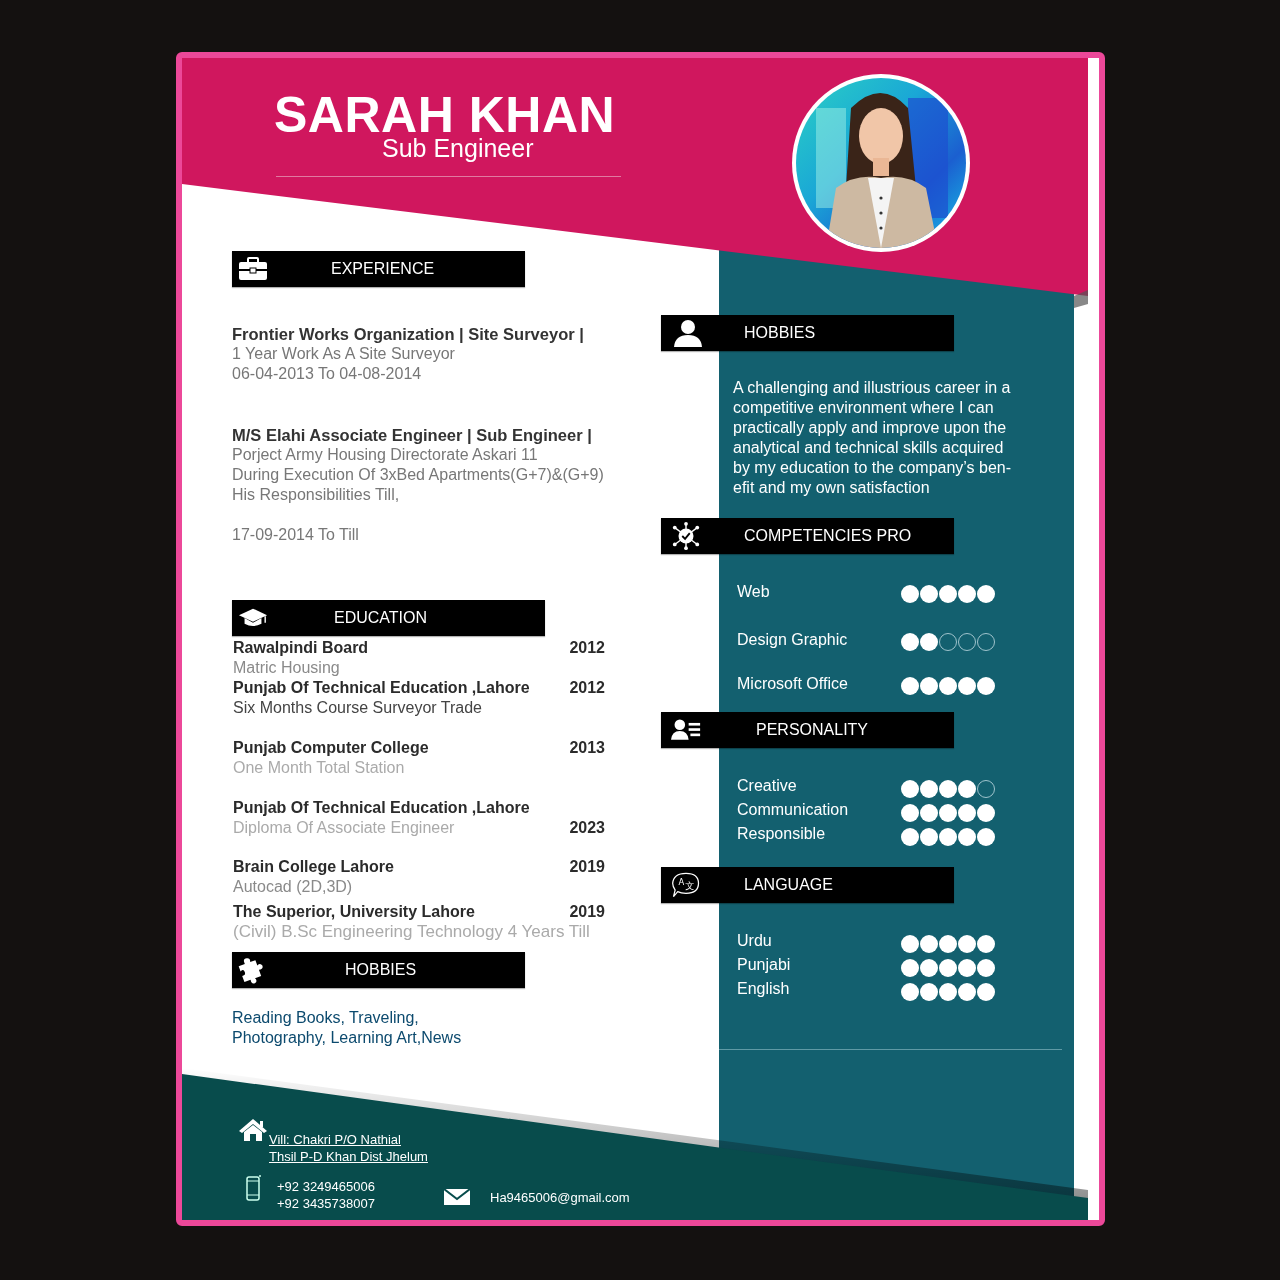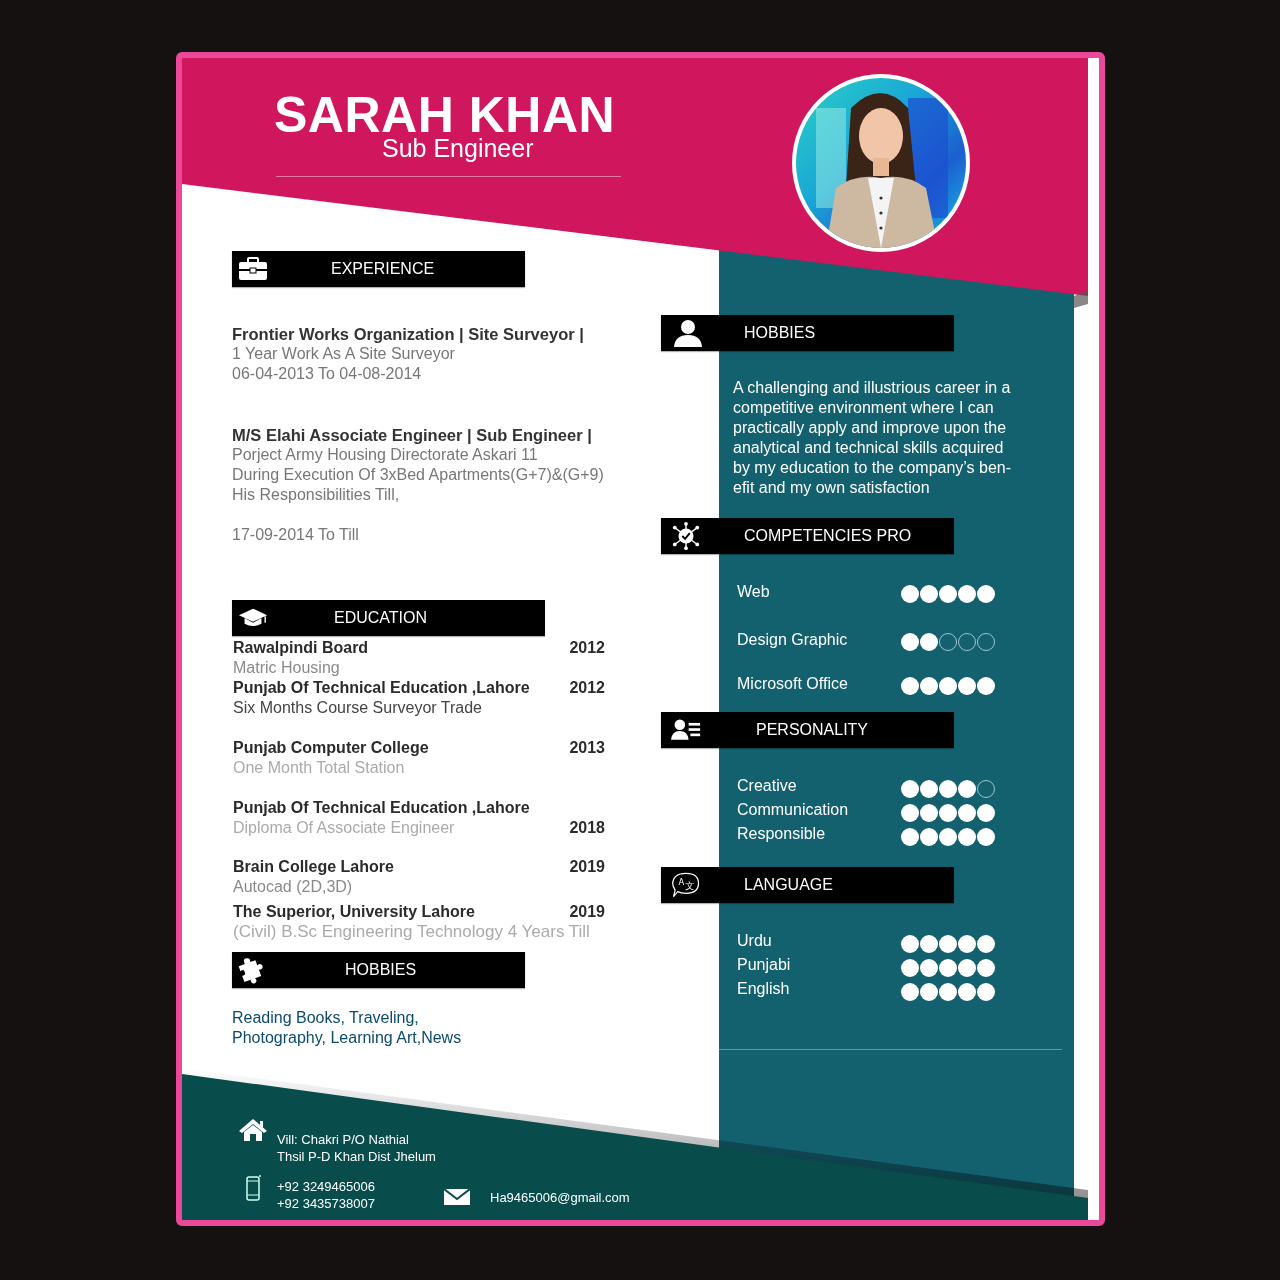--- a/index.html
+++ b/index.html
@@ -133,21 +133,21 @@
       <div class="yr">2012</div>
       <div class="sub dark">Six Months Course Surveyor Trade</div>
     </div>
     <div class="edu-row" style="top:680px;">
       <div class="inst">Punjab Computer College</div>
       <div class="yr">2013</div>
       <div class="sub light">One Month Total Station</div>
     </div>
     <div class="edu-row" style="top:740px;">
       <div class="inst">Punjab Of Technical Education ,Lahore</div>
-      <div class="yr" style="top:20px;">2018</div>
+      <div class="yr" style="top:20px;">2023</div>
       <div class="sub light">Diploma Of Associate Engineer</div>
     </div>
     <div class="edu-row" style="top:799px;">
       <div class="inst">Brain College Lahore</div>
       <div class="yr">2019</div>
       <div class="sub">Autocad (2D,3D)</div>
     </div>
     <div class="edu-row" style="top:844px; width:380px;">
       <div class="inst">The Superior, University Lahore</div>
       <div class="yr">2019</div>
@@ -310,21 +310,21 @@
         <span class="dot"></span>
       </div>
 
     <span class="abs" style="left:56px; top:1060px;">
       <svg width="30" height="24" viewBox="0 0 30 24">
           <path d="M15 1 L29 13 L26 15 L15 6 L4 15 L1 13 Z" fill="#fff"></path>
           <rect x="22" y="3" width="3" height="6" fill="#fff"></rect>
           <path d="M6 14 L15 7 L24 14 L24 23 L18 23 L18 16 L12 16 L12 23 L6 23 Z" fill="#fff"></path>
         </svg>
     </span>
-    <div class="abs footer-text" style="left:95px; top:1073px;">
+    <div class="abs footer-text" style="left:87px; top:1073px;text-decoration:underline;">
       <div>Vill: Chakri P/O Nathial</div>
       <div>Thsil P-D Khan Dist Jhelum</div>
     </div>
 
     <span class="abs" style="left:63px; top:1116px;">
       <svg width="18" height="28" viewBox="0 0 18 28">
           <rect x="2" y="3" width="12" height="23" rx="2" fill="none" stroke="#cfe" stroke-width="1.5"></rect>
           <line x1="2" y1="7" x2="14" y2="7" stroke="#cfe" stroke-width="1"></line>
           <line x1="2" y1="21" x2="14" y2="21" stroke="#cfe" stroke-width="1"></line>
           <circle cx="15" cy="2" r="1" fill="#cfe"></circle>

